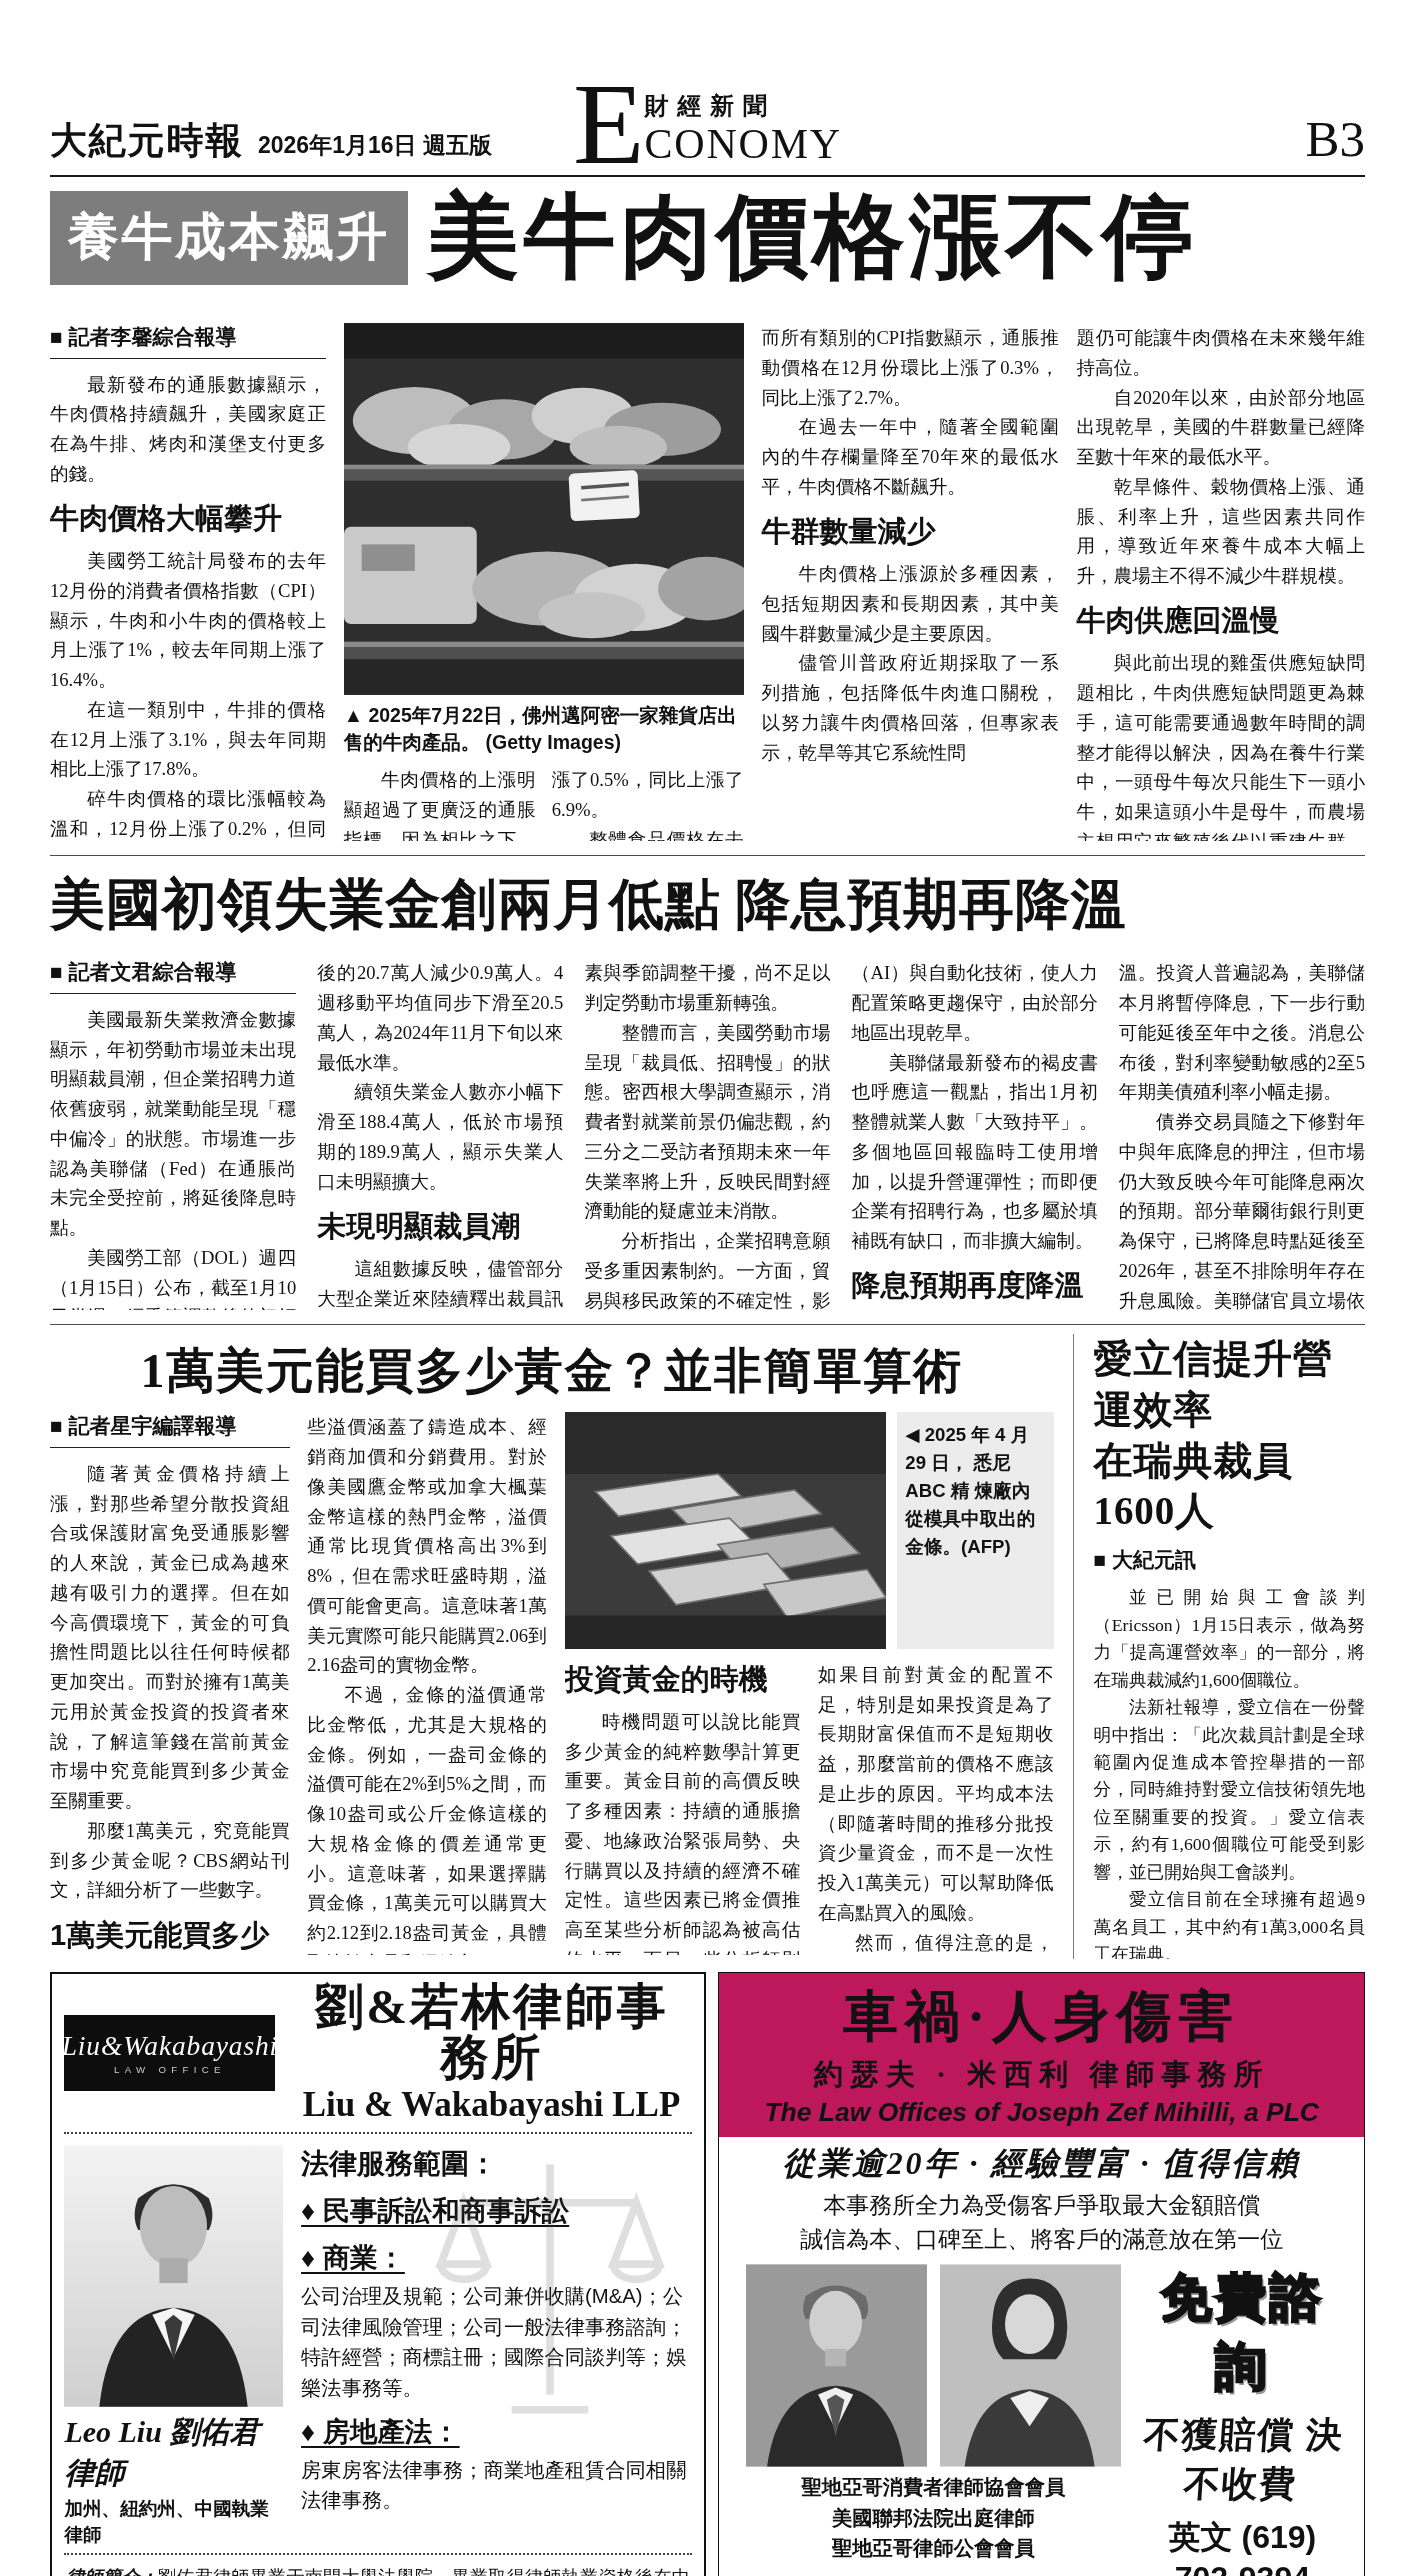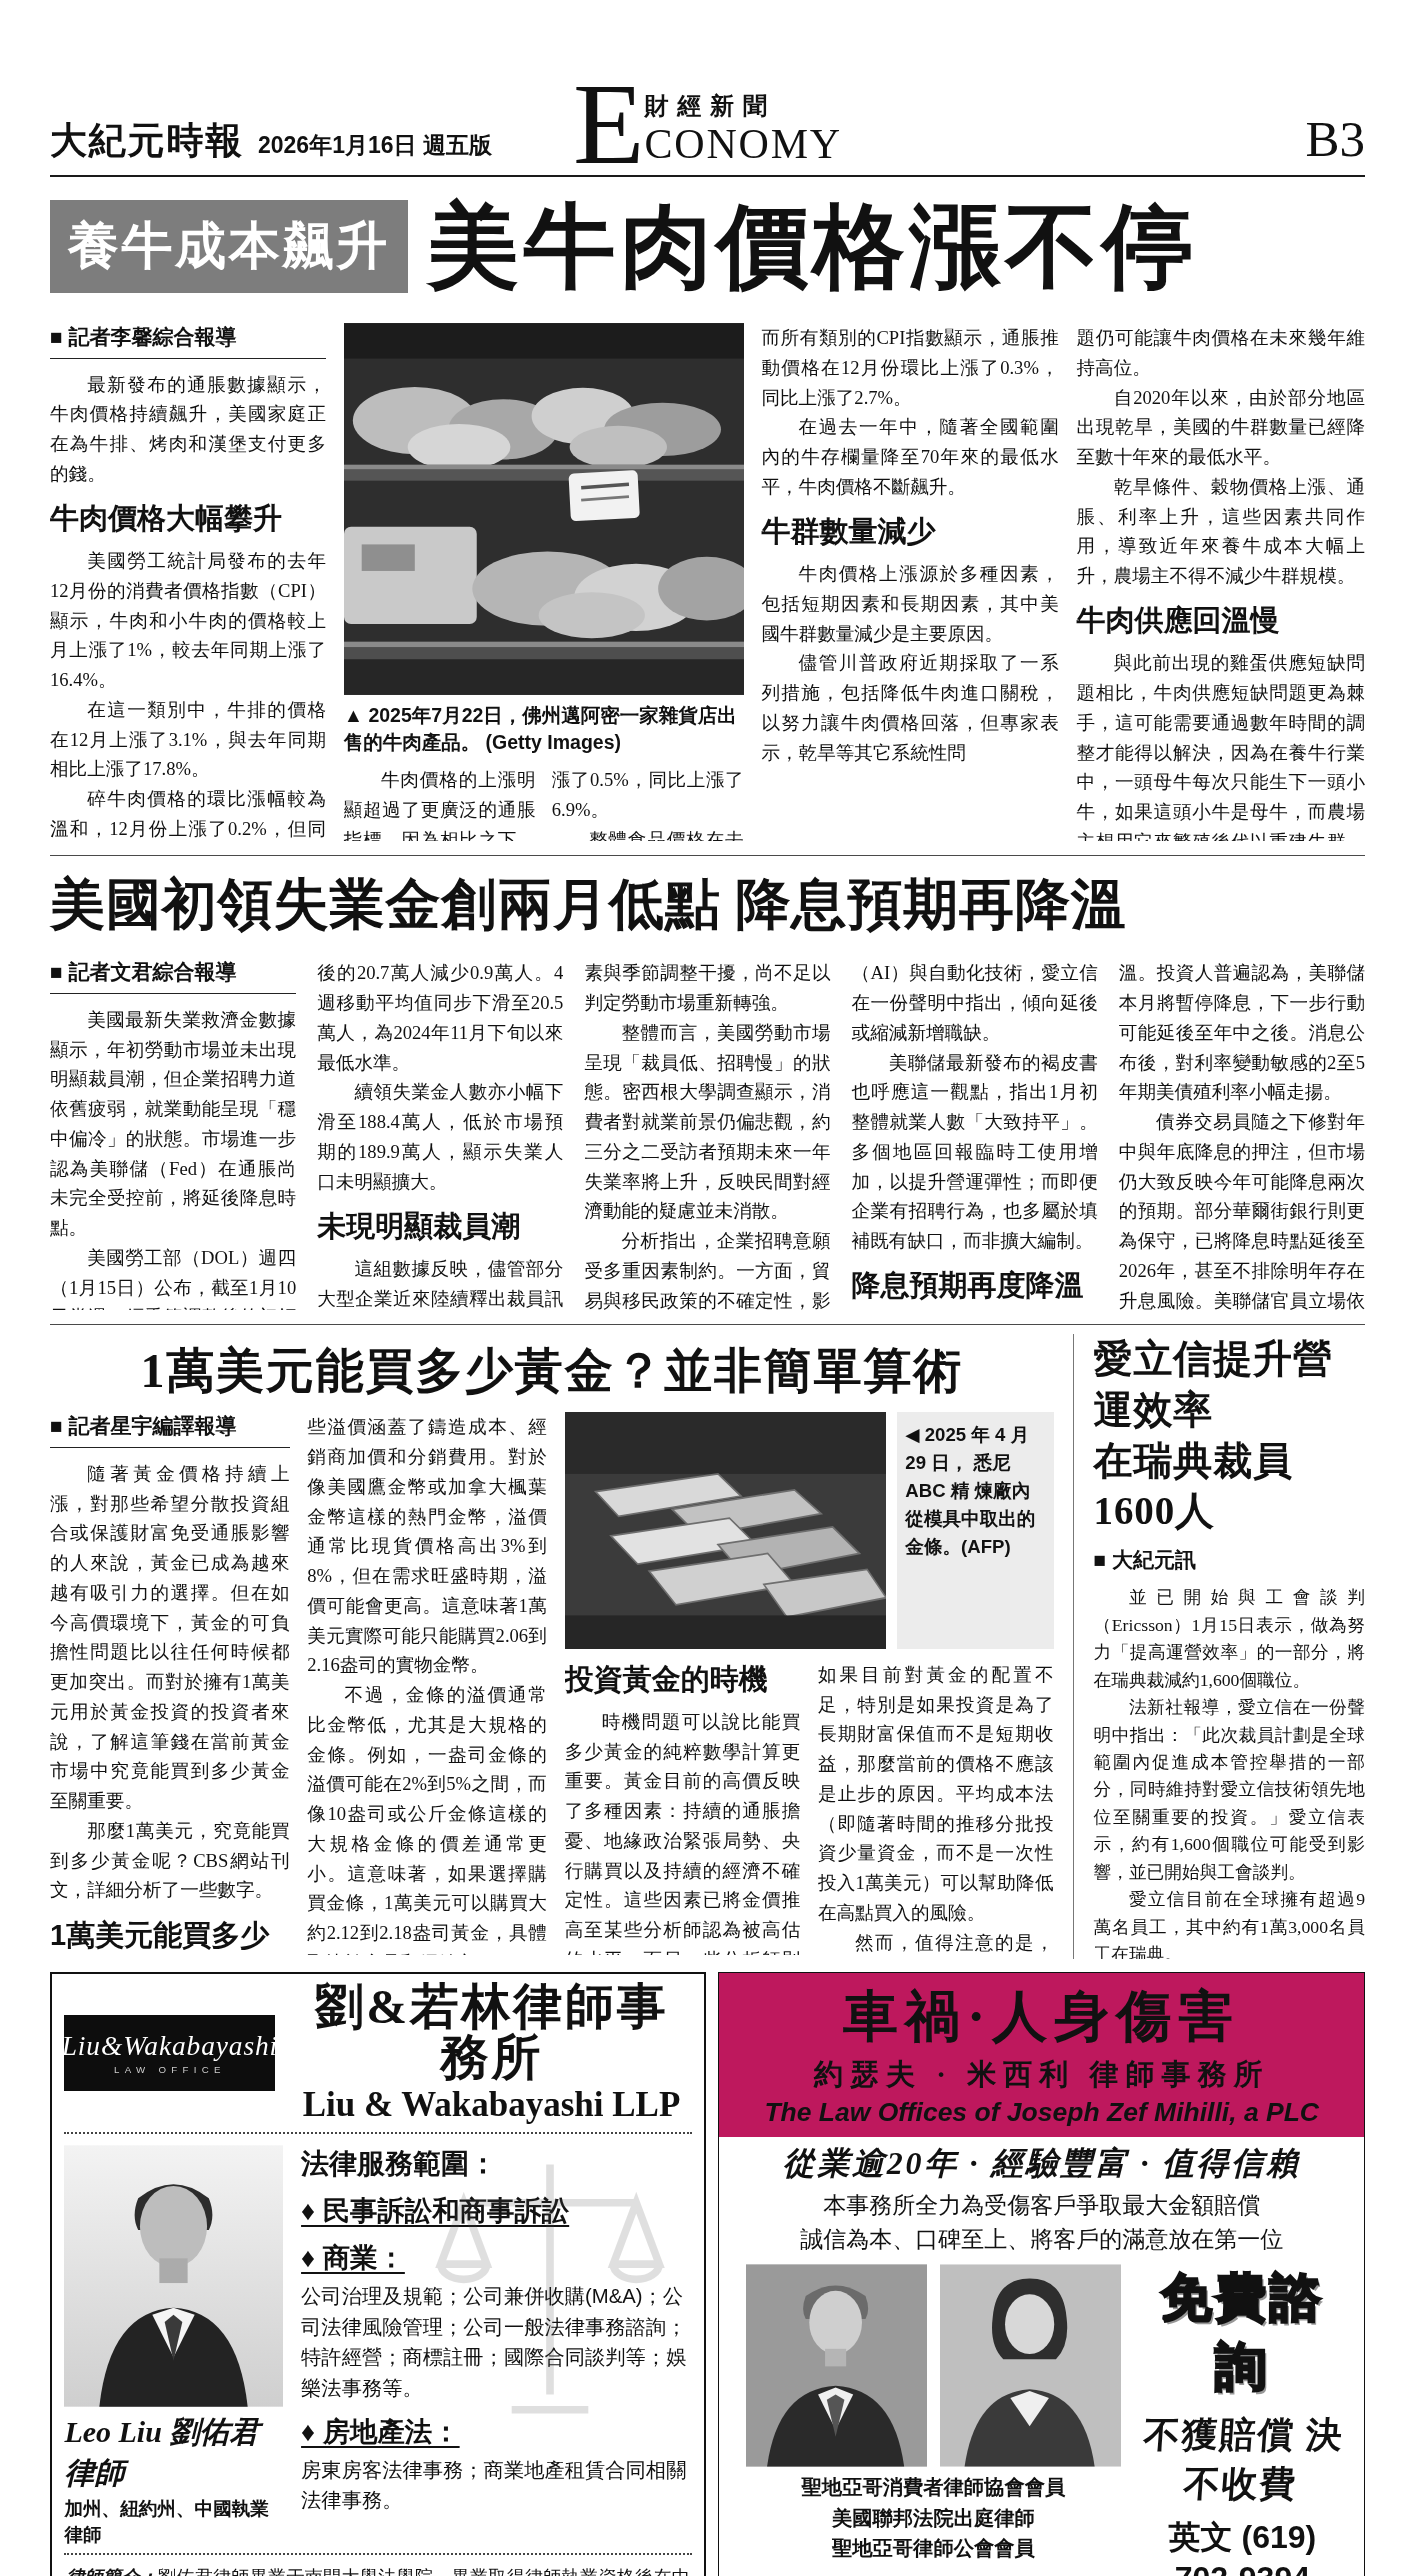--- a/index.html
+++ b/index.html
@@ -27,21 +27,21 @@
   .byline { font-family:"Liberation Sans","DejaVu Sans",sans-serif; font-weight:700;
             font-size:21px; border-bottom:1.8px solid #222; padding-bottom:7px; margin-bottom:10.6px; }
   .col p { font-size:18.6px; line-height:1.6; text-align:justify; text-indent:2em; }
   .subhead { font-family:"Liberation Sans","DejaVu Sans",sans-serif; font-weight:900;
              font-size:29px; margin:10.6px 0 7px; }
   .figcap { font-family:"Liberation Sans","DejaVu Sans",sans-serif; font-weight:700;
             font-size:19.5px; line-height:1.4; margin-top:7px; }
   .sect-rule { border:none; border-top:1.8px solid #4a4a4a; margin-top:14px; }
 
   
-  .a1-head { margin-top:14px; display:flex; align-items:center; gap:19.5px; height:111px; }
+  .a1-head { margin-top:14px; display:flex; align-items:flex-start; gap:19.5px; height:111px; }
   .kicker { background:#7d7d7d; color:#fff; font-weight:900; font-size:51px;
             letter-spacing:2.7px; padding:12.4px 17.7px; white-space:nowrap;
             font-family:"Liberation Sans","DejaVu Sans",sans-serif; }
   .h1-big { font-size:92px; font-weight:900; letter-spacing:4.4px; white-space:nowrap; line-height:1; }
   .a1-cols { display:grid; grid-template-columns:276px 400px 1fr 0.97fr; gap:17.7px;
              margin-top:21px; height:518px; overflow:hidden; }
   .a1-mid-cols { display:grid; grid-template-columns:1fr 1fr; gap:16px; margin-top:8.8px; }
 
   
   .a2-headline { font-size:55px; font-weight:900; letter-spacing:0.9px; margin-top:12.4px; white-space:nowrap; }
@@ -214,21 +214,21 @@
       <p>續領失業金人數亦小幅下滑至188.4萬人，低於市場預期的189.9萬人，顯示失業人口未明顯擴大。</p>
       <div class="subhead">未現明顯裁員潮</div>
       <p>這組數據反映，儘管部分大型企業近來陸續釋出裁員訊息，但相關影響尚未轉化為全面性失業潮。不過，經濟學家普遍提醒，年初數據仍可能受到假期因</p>
     </div>
     <div class="col">
       <p style="text-indent:0">素與季節調整干擾，尚不足以判定勞動市場重新轉強。</p>
       <p>整體而言，美國勞動市場呈現「裁員低、招聘慢」的狀態。密西根大學調查顯示，消費者對就業前景仍偏悲觀，約三分之二受訪者預期未來一年失業率將上升，反映民間對經濟動能的疑慮並未消散。</p>
       <p>分析指出，企業招聘意願受多重因素制約。一方面，貿易與移民政策的不確定性，影響企業對人力需求的中長期規劃；另一方面，企業加快導入人工智能</p>
     </div>
     <div class="col">
-      <p style="text-indent:0">（AI）與自動化技術，愛立信在一份聲明中指出，傾向延後或縮減新增職缺。</p>
+      <p style="text-indent:0">（AI）與自動化技術，使人力配置策略更趨保守，由於部分地區出現乾旱。</p>
       <p>美聯儲最新發布的褐皮書也呼應這一觀點，指出1月初整體就業人數「大致持平」。多個地區回報臨時工使用增加，以提升營運彈性；而即便企業有招聘行為，也多屬於填補既有缺口，而非擴大編制。</p>
       <div class="subhead">降息預期再度降溫</div>
 
     </div>
     <div class="col">
       <p style="text-indent:0">溫。投資人普遍認為，美聯儲本月將暫停降息，下一步行動可能延後至年中之後。消息公布後，對利率變動敏感的2至5年期美債殖利率小幅走揚。</p>
       <p>債券交易員隨之下修對年中與年底降息的押注，但市場仍大致反映今年可能降息兩次的預期。部分華爾街銀行則更為保守，已將降息時點延後至2026年，甚至不排除明年存在升息風險。美聯儲官員立場依舊分歧，顯示貨幣政策走向仍高度依賴後續通脹與就業數據表現。◇</p>
     </div>
   </div>
 

